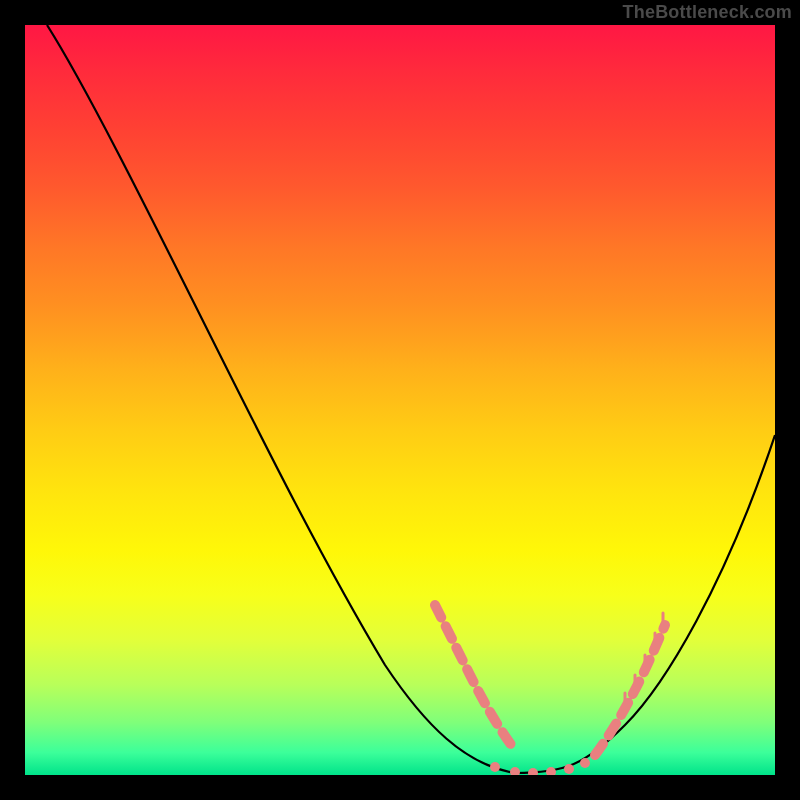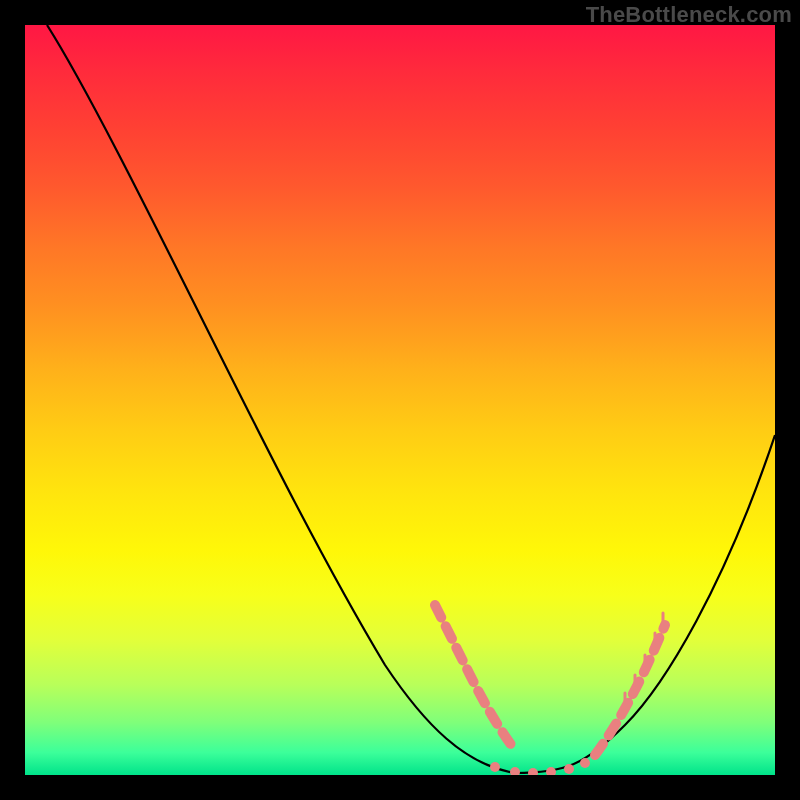--- a/index.html
+++ b/index.html
@@ -15,21 +15,21 @@
     position: relative;
     width: 800px;
     height: 800px;
     background: #000;
   }
   .watermark {
     position: absolute;
     top: 2px;
     right: 8px;
     color: #4a4a4a;
-    font-size: 22px;
+    font-size: 18px;
     font-weight: bold;
     letter-spacing: 0.2px;
     z-index: 5;
   }
   .plot-area {
     position: absolute;
     left: 25px;
     top: 25px;
     width: 750px;
     height: 750px;

